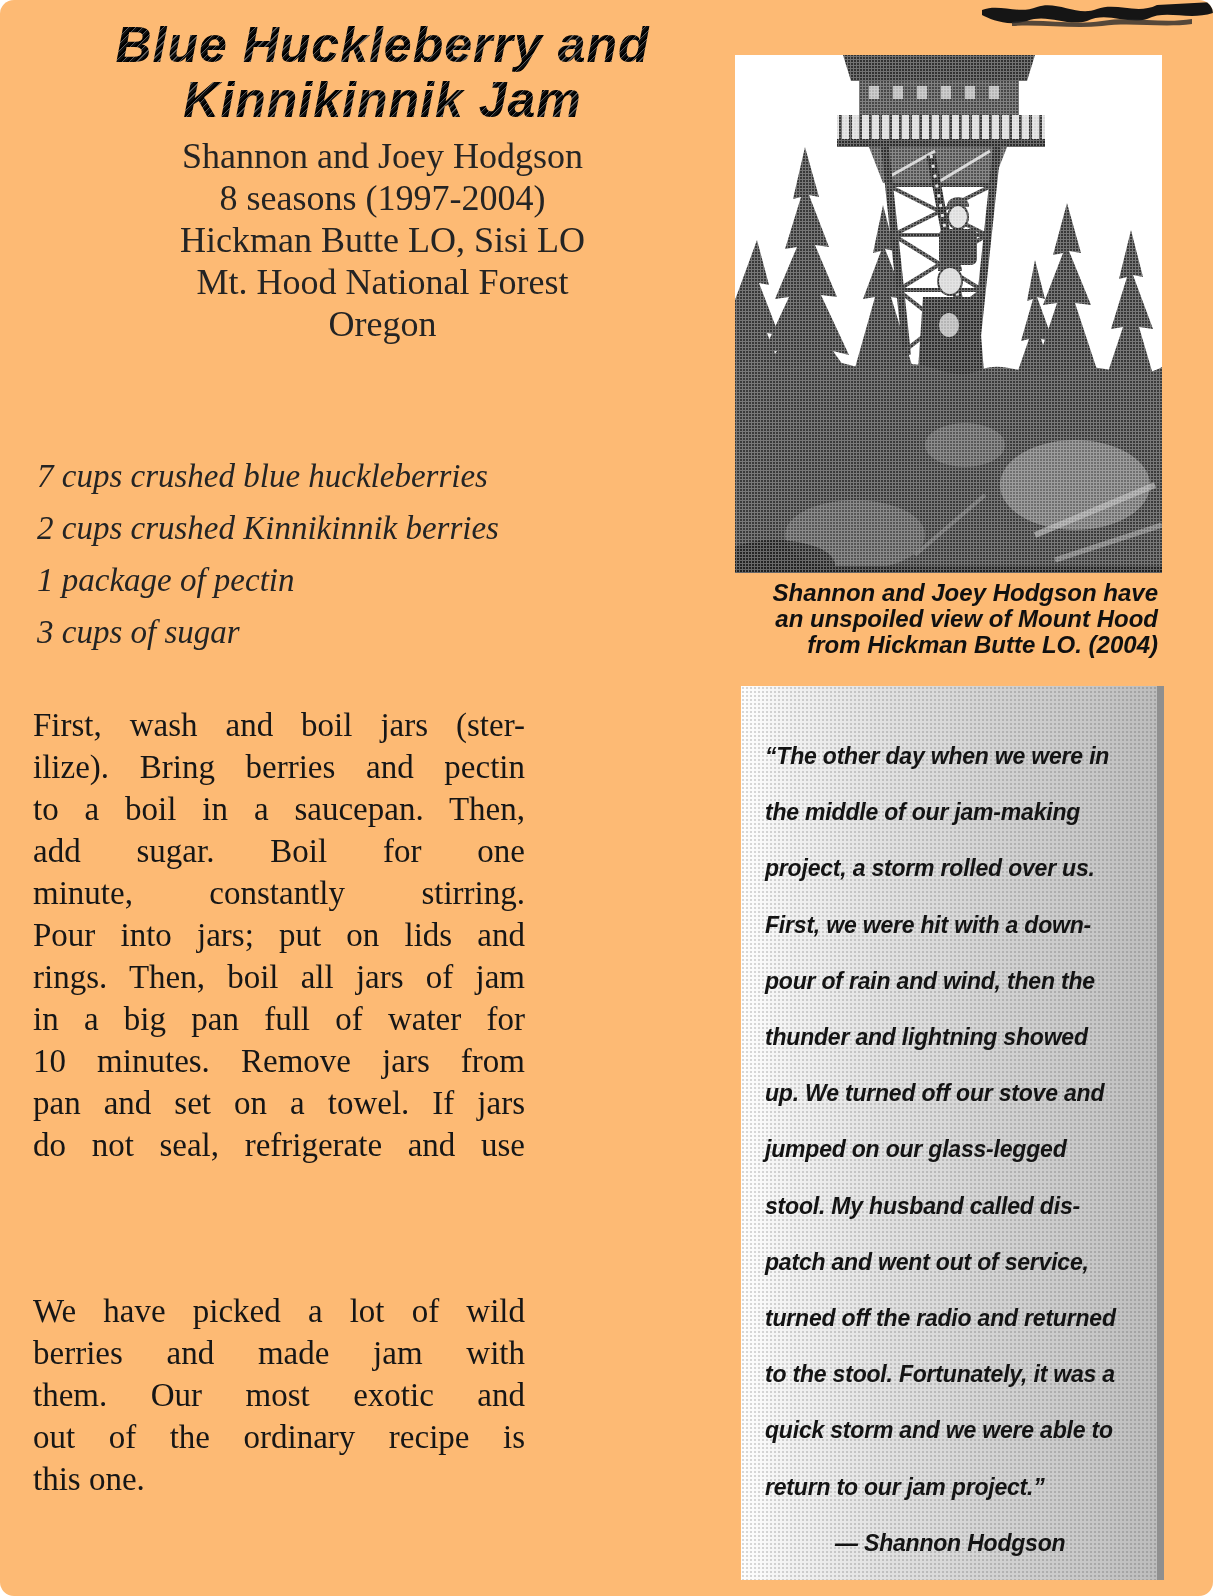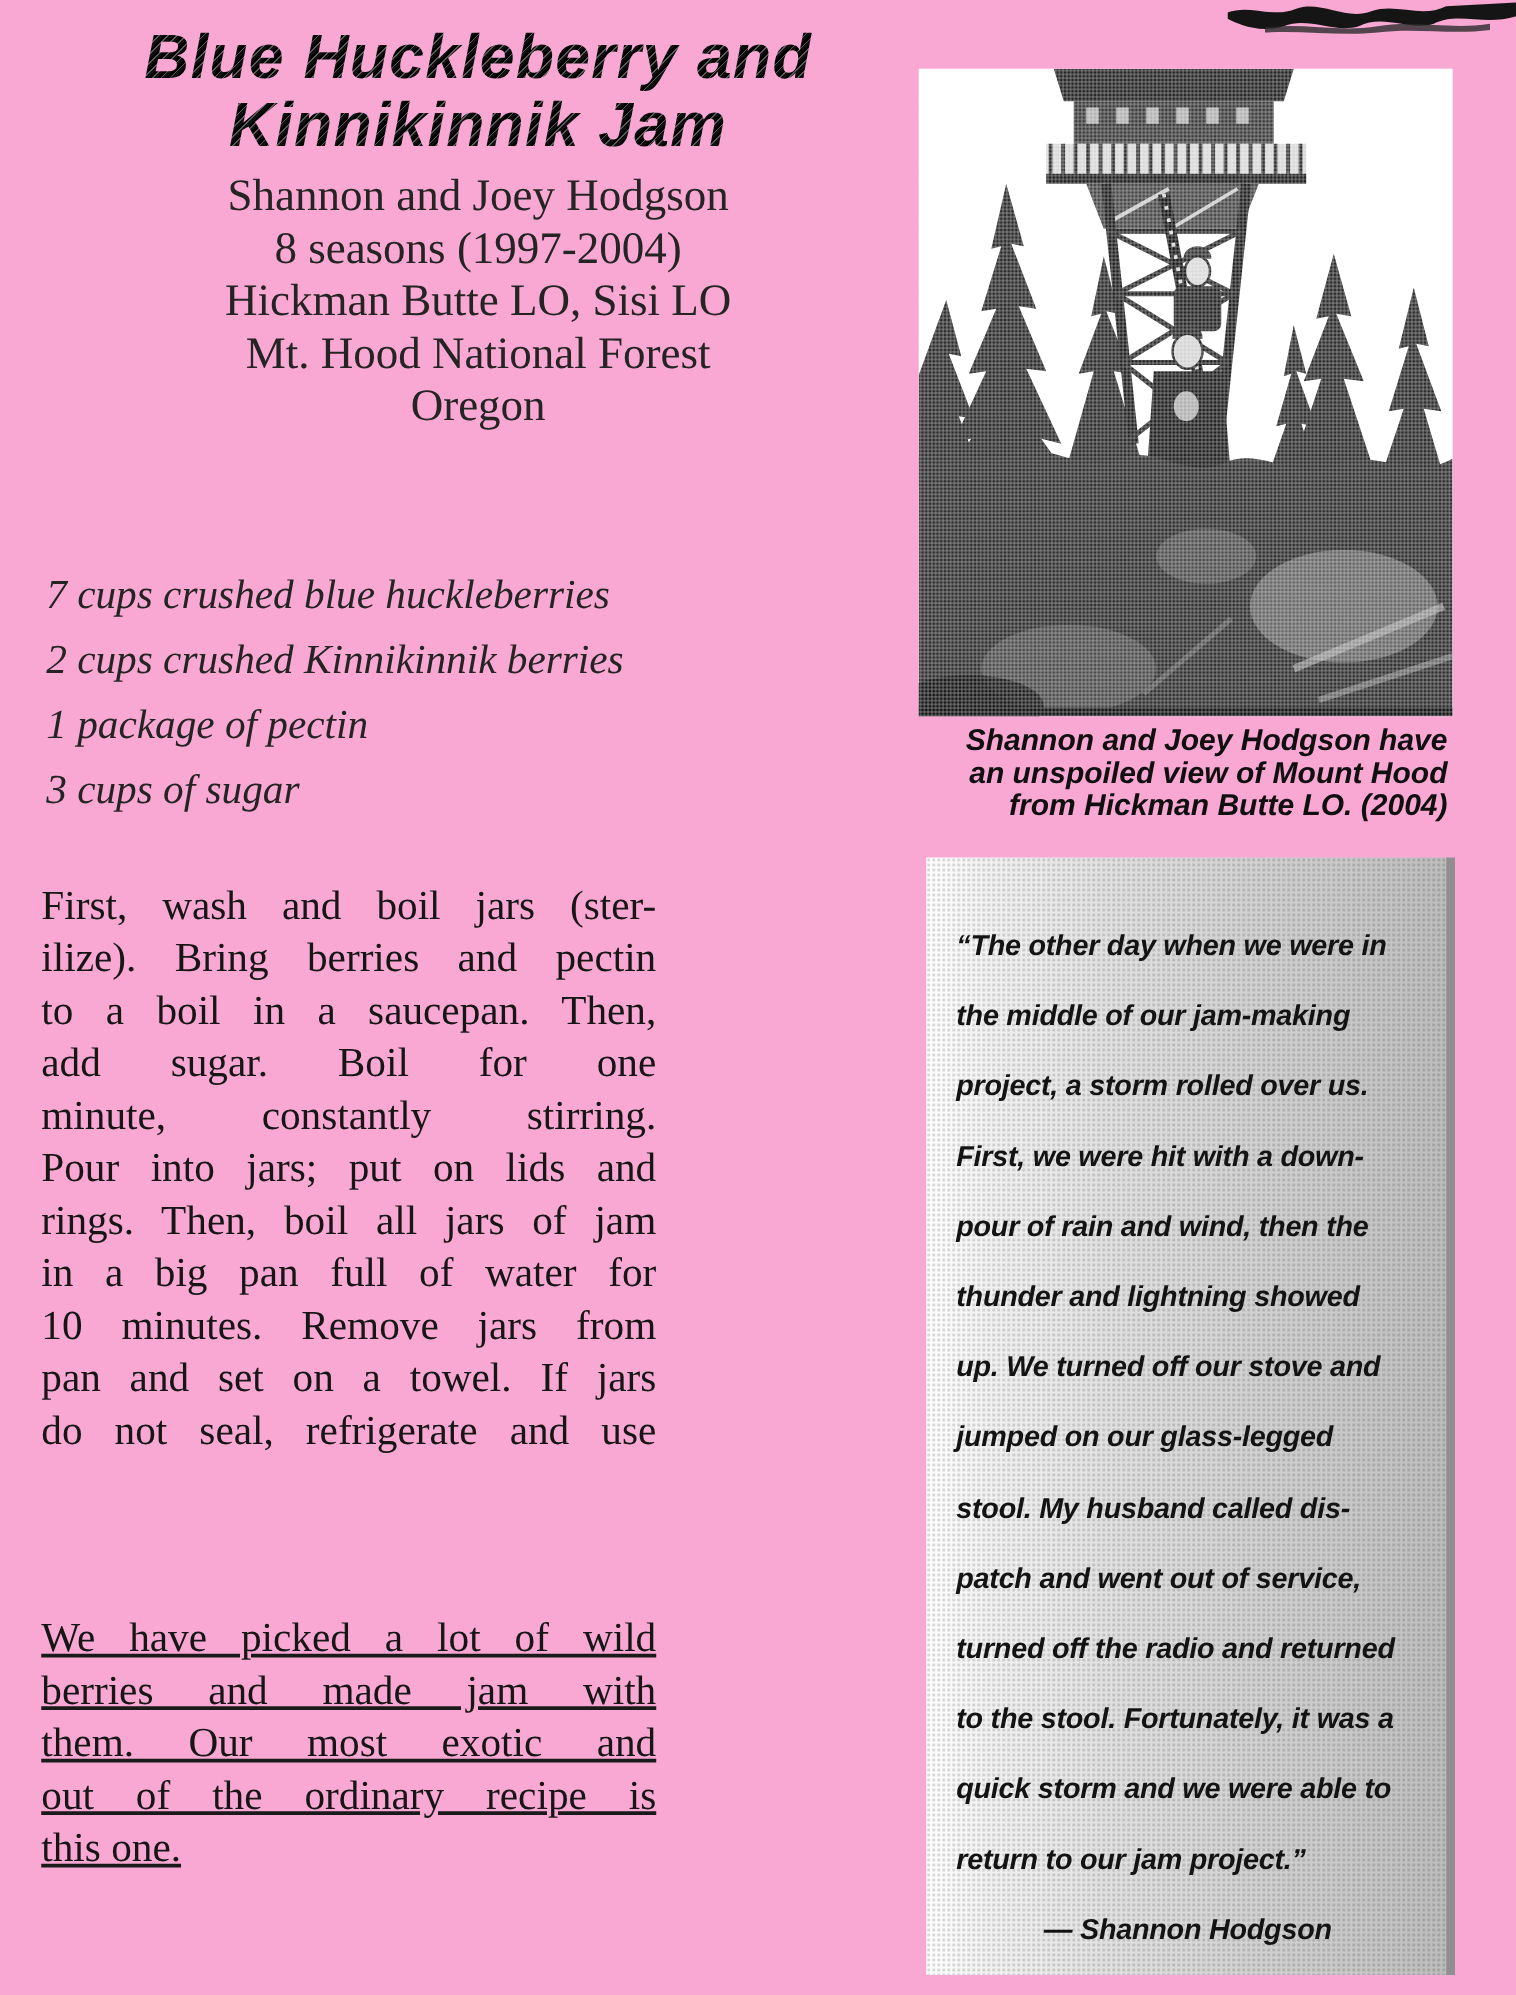--- a/index.html
+++ b/index.html
@@ -1,18 +1,18 @@
 <!DOCTYPE html>
 <html><head>
 <meta charset="utf-8">
 <style>
   html,body { margin:0; padding:0; background:#ffffff; }
   .page {
     position:relative; width:1213px; height:1596px; overflow:hidden;
-    background:#f9a8d4; font-family:"Liberation Serif", serif; color:#1a1a1a;
+    background:#fdba74; font-family:"Liberation Serif", serif; color:#1a1a1a;border-radius:14px;
   }
 
   
   .header { position:absolute; left:0; top:18px; width:765px; text-align:center; }
   .title-line {
     font-family:"Liberation Sans", sans-serif; font-weight:bold; font-style:italic;
     font-size:50px; line-height:55px; letter-spacing:1px; color:#1b1b1b;
   }
   @supports (-webkit-background-clip: text) {
     .title-line {
@@ -25,21 +25,21 @@
 
   
   .ingredients { position:absolute; left:37px; top:450px; }
   .ingredient-item {
     font-style:italic; font-size:33px; line-height:52px; color:#242424; white-space:nowrap;
   }
 
   
   .para { position:absolute; width:492px; left:33px; }
   .para-1 { top:704px; }
-  .para-2 { top:1290px;text-decoration:underline; }
+  .para-2 { top:1290px; }
   .bodyline {
     font-size:33px; line-height:42px; color:#161616;
     text-align:justify; text-align-last:justify;
   }
   .bodyline.lastline { text-align-last:left; }
 
   
   .photo { position:absolute; left:735px; top:55px; width:427px; height:518px; background:#fff; }
   .photo svg { display:block; }
   .halftone {

